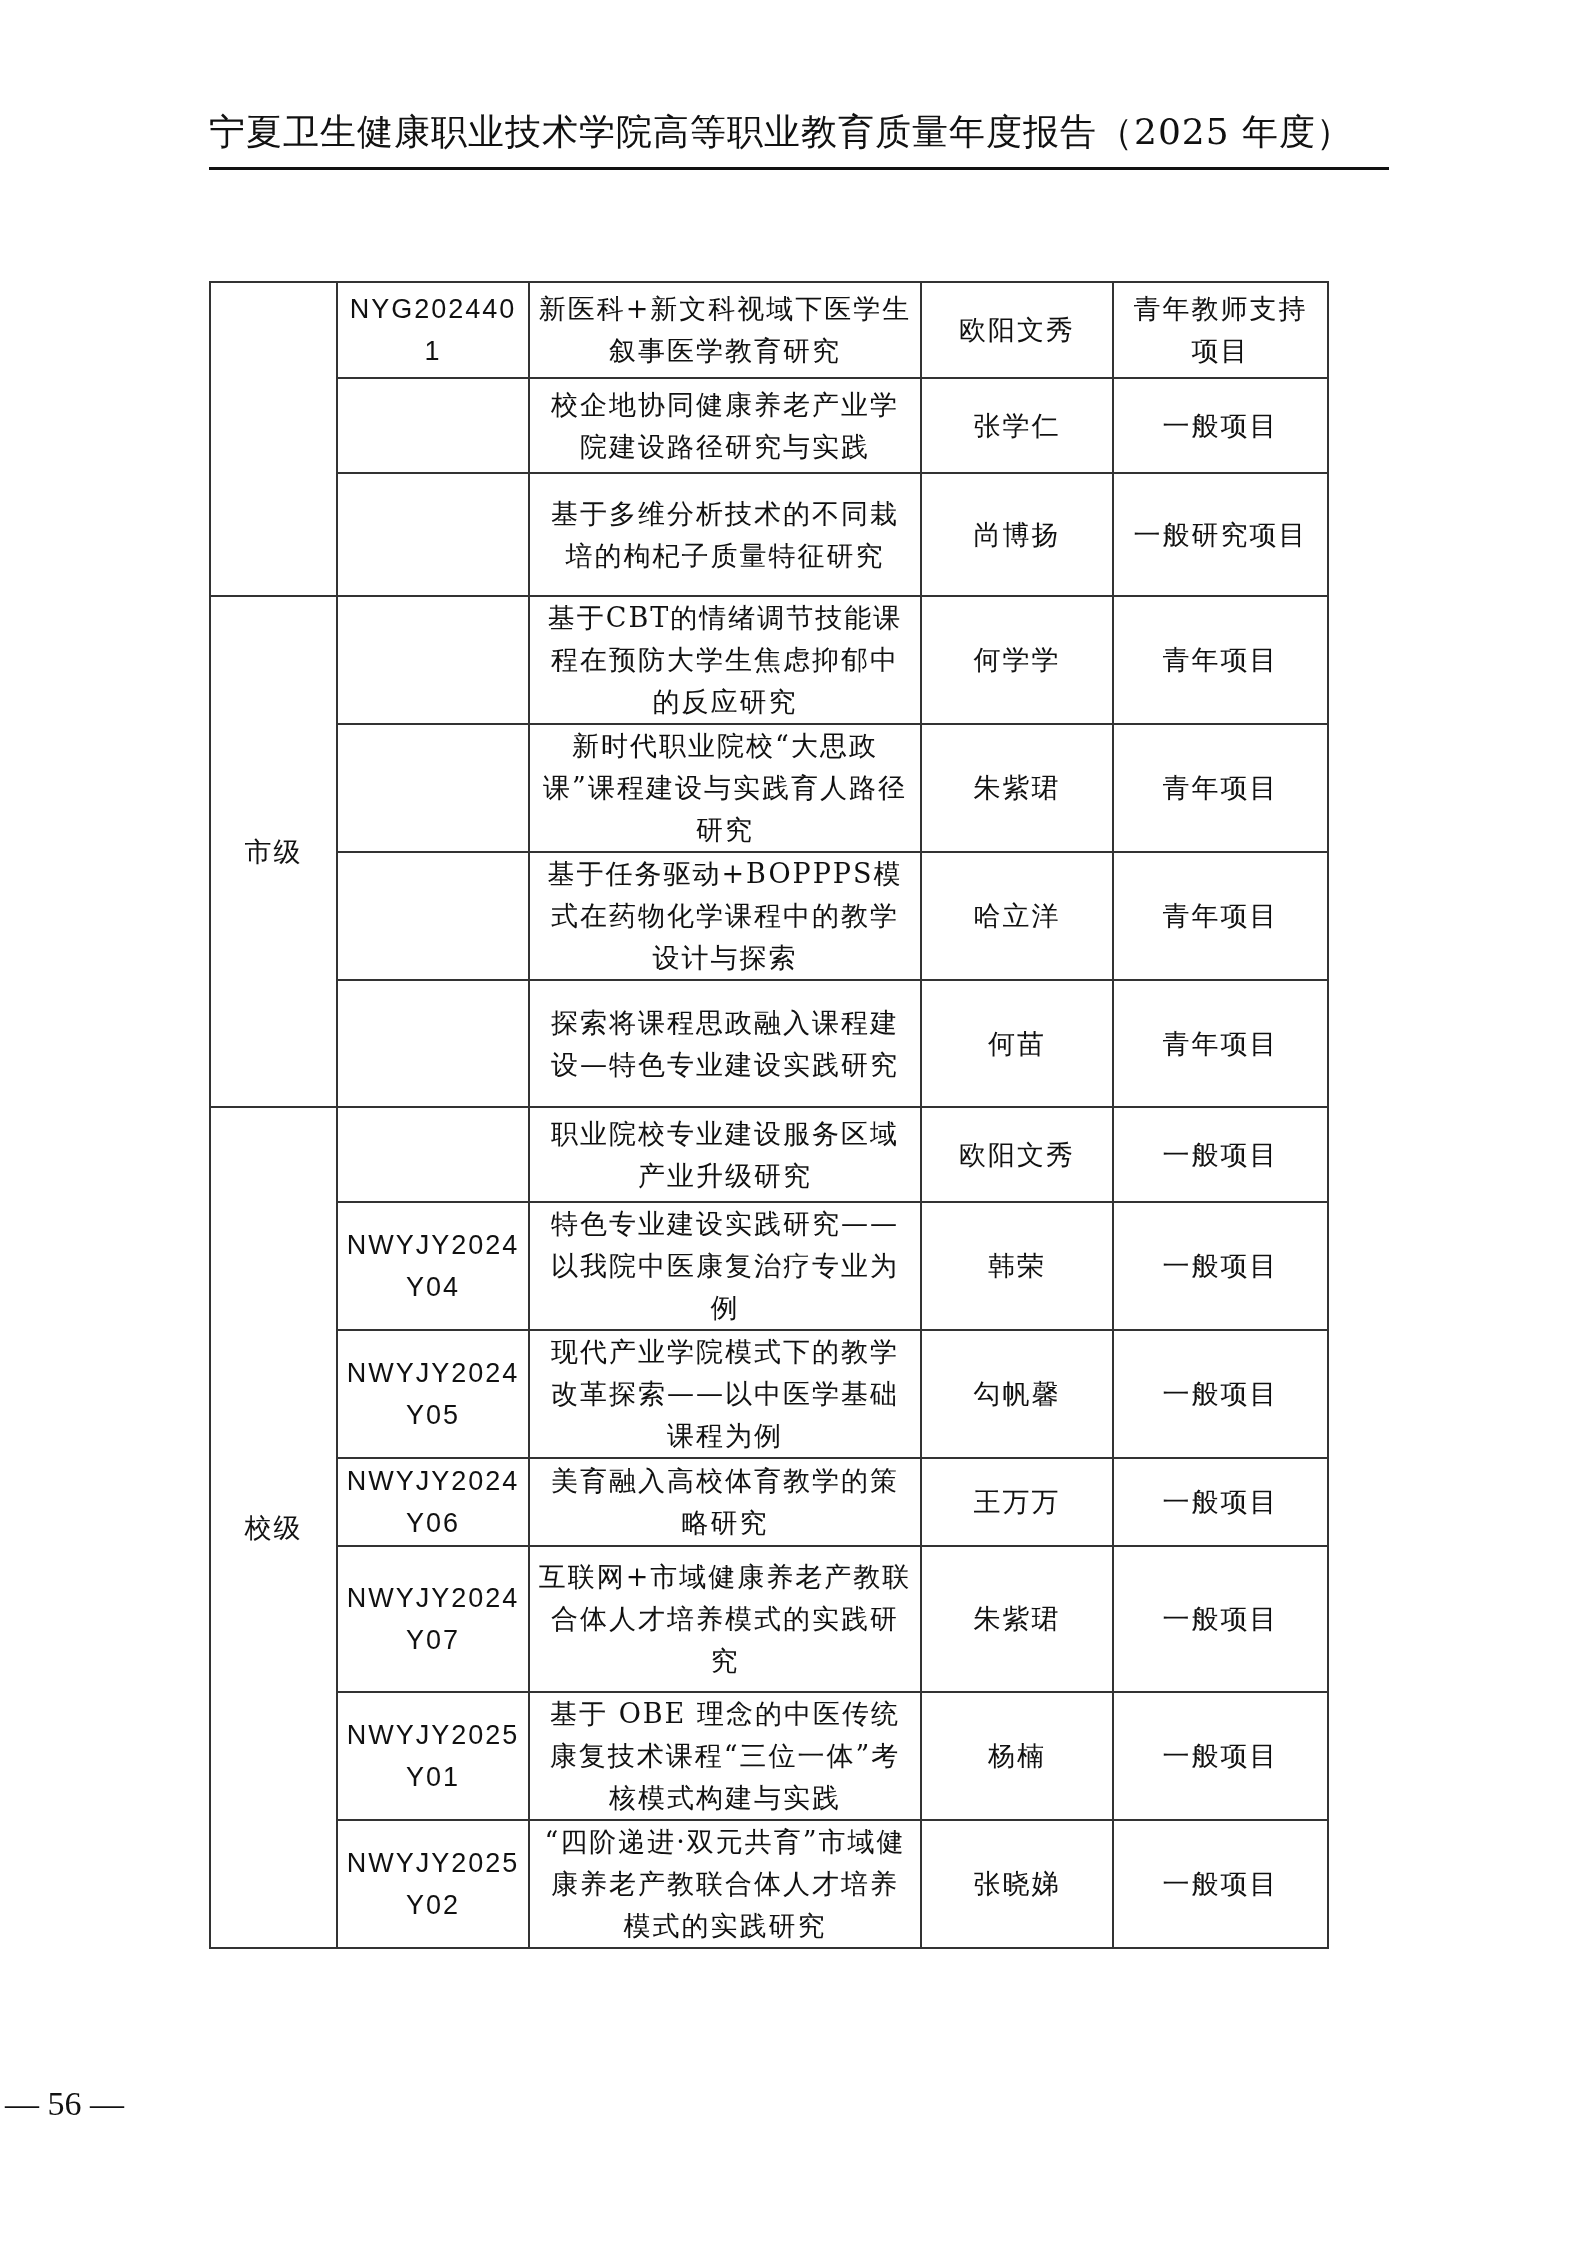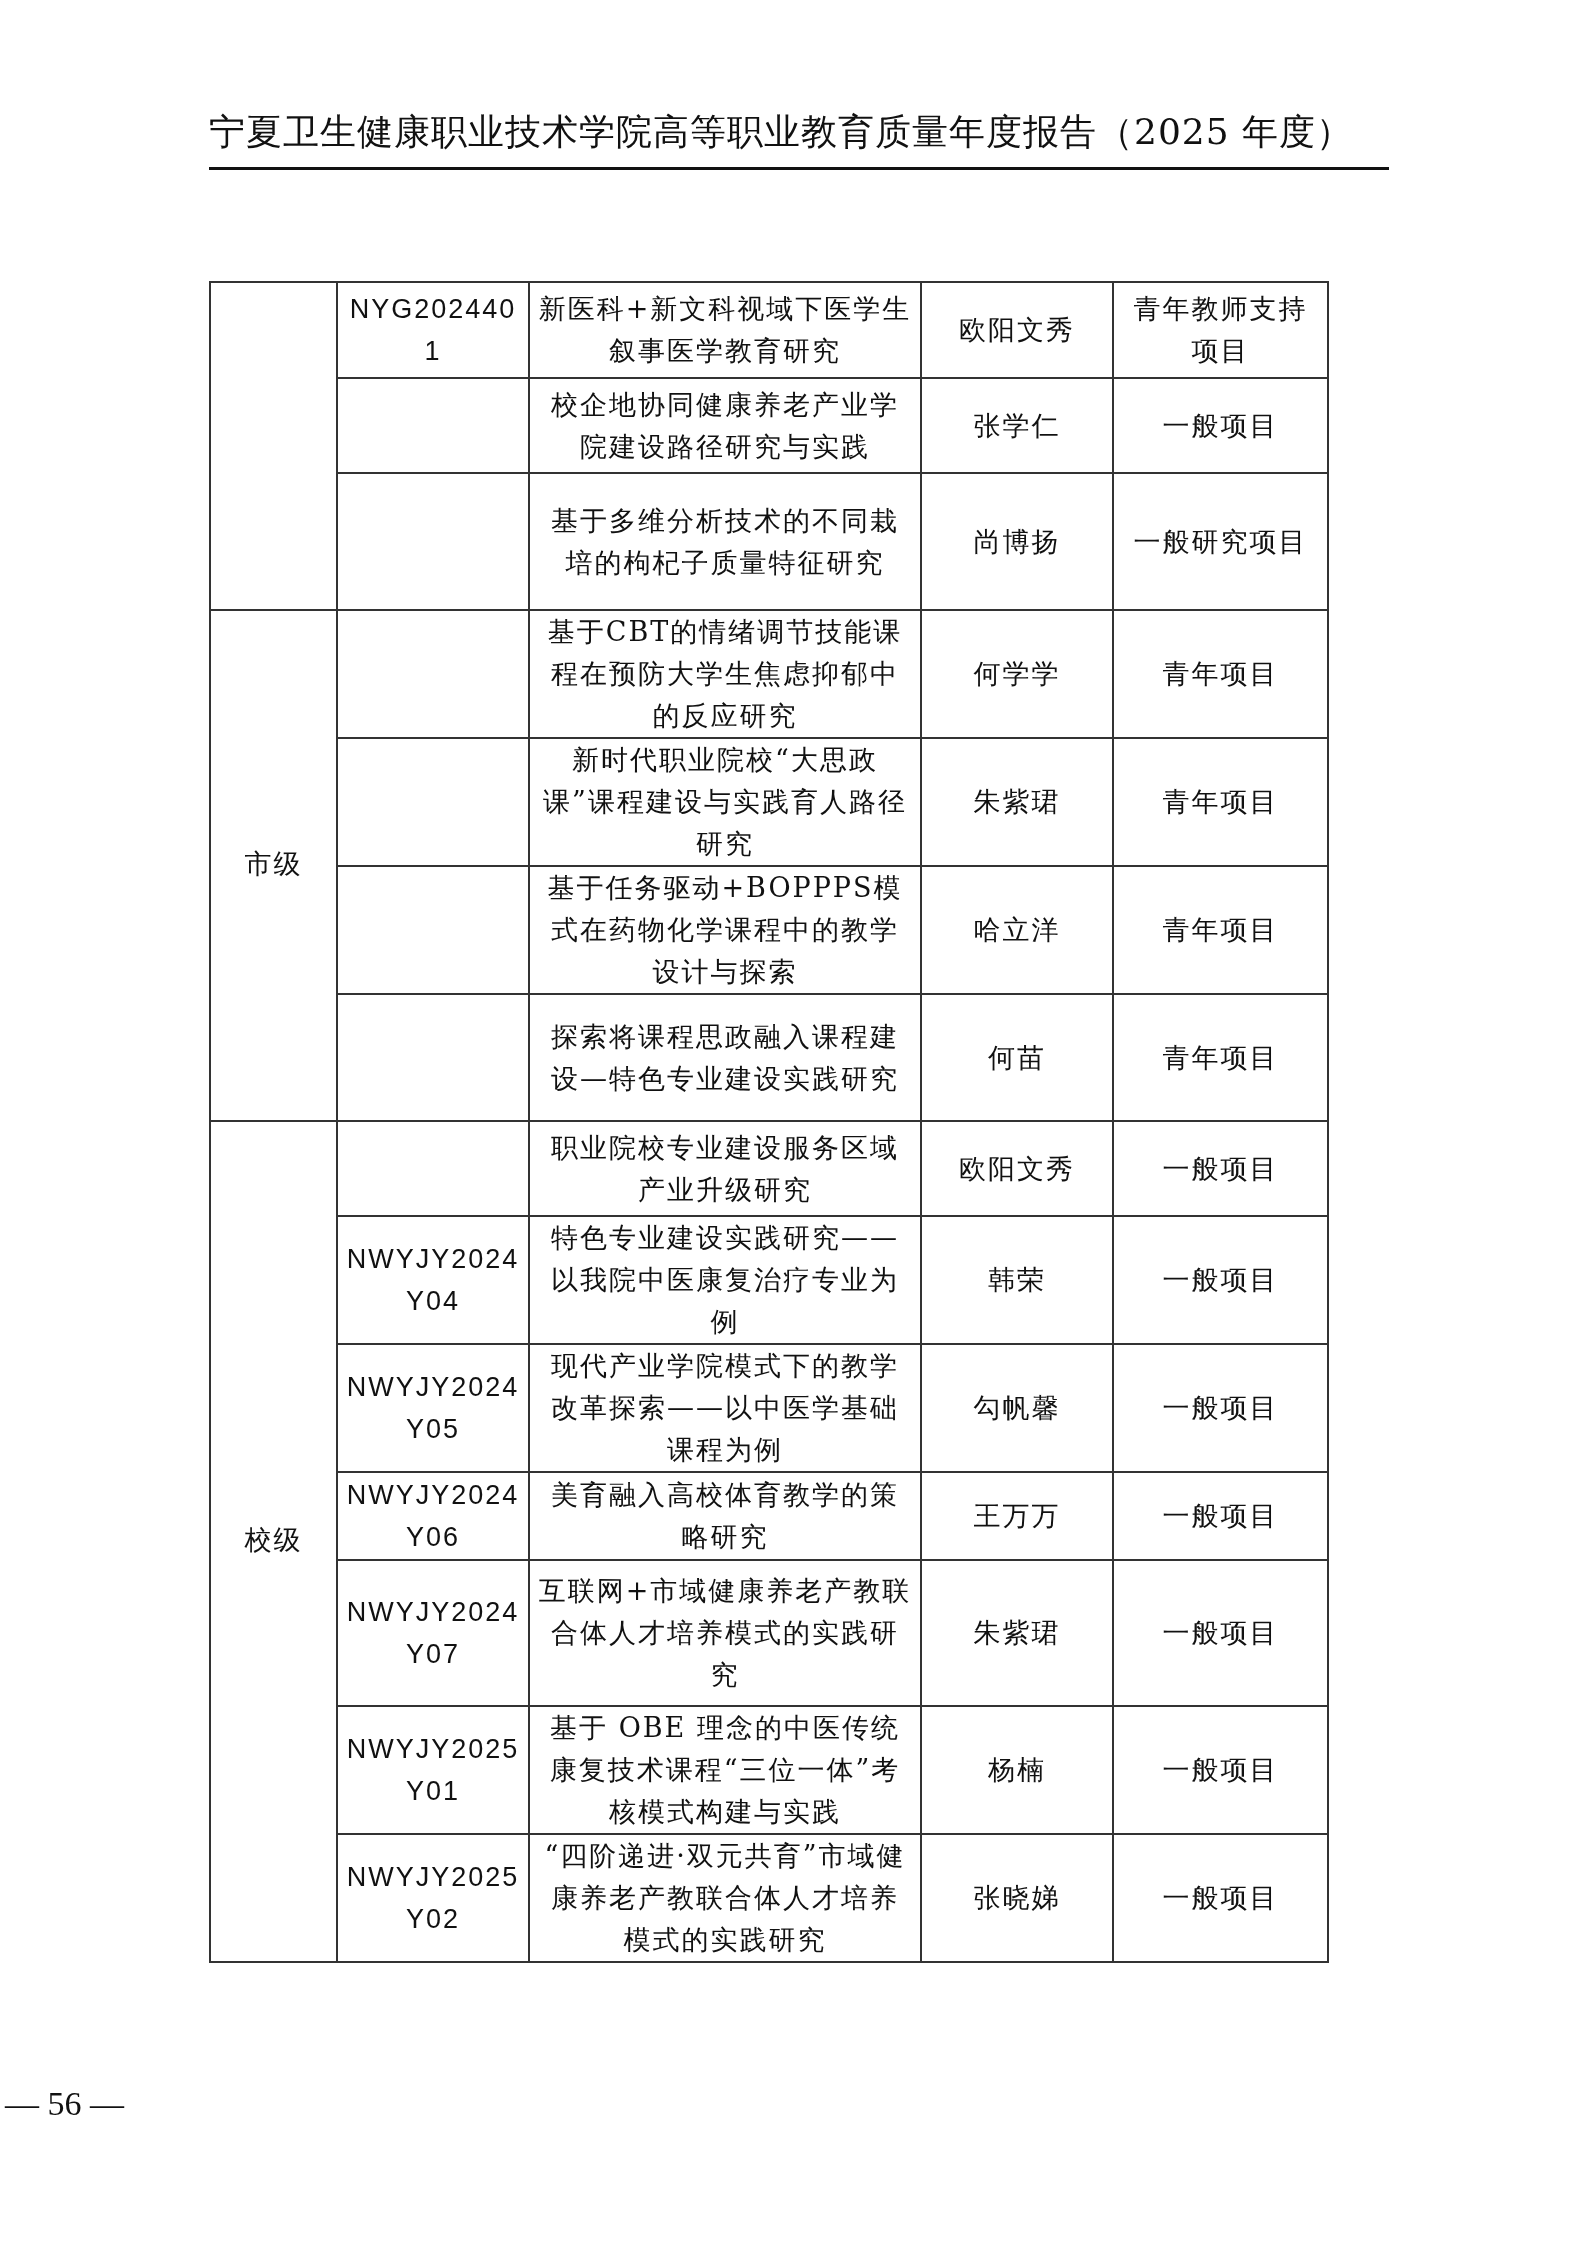--- a/index.html
+++ b/index.html
@@ -6,21 +6,21 @@
   body { width: 1587px; height: 2245px; position: relative; overflow: hidden;
          font-family: "DejaVu Serif", "Liberation Serif", serif; color: #111; }
   .page-header { position: absolute; left: 209px; width: 1180px; top: 108px; text-align: left;
          font-size: 36px; letter-spacing: 1px; white-space: nowrap; }
   .header-rule { position: absolute; left: 209px; width: 1180px; top: 167px; height: 0;
          border-top: 3px solid #111; }
   table.report { position: absolute; left: 209px; top: 281px; border-collapse: collapse;
          table-layout: fixed; width: 1118px; }
   table.report td { border: 2px solid #333; text-align: center; vertical-align: middle;
          font-size: 27px; line-height: 42px; padding: 0 8px; letter-spacing: 2px; }
-  td.level { font-size: 27px; font-family: Liberation Mono, monospace; }
+  td.level { font-size: 27px; }
   td.code { font-family: Liberation Sans, sans-serif; font-size: 30px; line-height: 42px;
          letter-spacing: 0; word-break: break-all; }
   td.title { text-align: center; }
   .page-number { position: absolute; left: 5px; width: 1587px; top: 2085px; text-align: left;
          font-family: "Liberation Serif", "DejaVu Serif", serif; font-size: 34px; }
 </style>
 </head>
 <body>
 
 <div class="page-header">宁夏卫生健康职业技术学院高等职业教育质量年度报告（2025 年度）</div>
@@ -42,21 +42,21 @@
       <td class="title">新医科+新文科视域下医学生叙事医学教育研究</td>
       <td>欧阳文秀</td>
       <td>青年教师支持项目</td>
     </tr>
     <tr style="height:95px">
       <td class="code"></td>
       <td class="title">校企地协同健康养老产业学院建设路径研究与实践</td>
       <td>张学仁</td>
       <td>一般项目</td>
     </tr>
-    <tr style="height:137px">
+    <tr style="height:123px">
       <td class="code"></td>
       <td class="title">基于多维分析技术的不同栽培的枸杞子质量特征研究</td>
       <td>尚博扬</td>
       <td>一般研究项目</td>
     </tr>
 
     <tr style="height:126px">
       <td class="level" rowspan="4">市级</td>
       <td class="code"></td>
       <td class="title">基于CBT的情绪调节技能课程在预防大学生焦虑抑郁中的反应研究</td>

